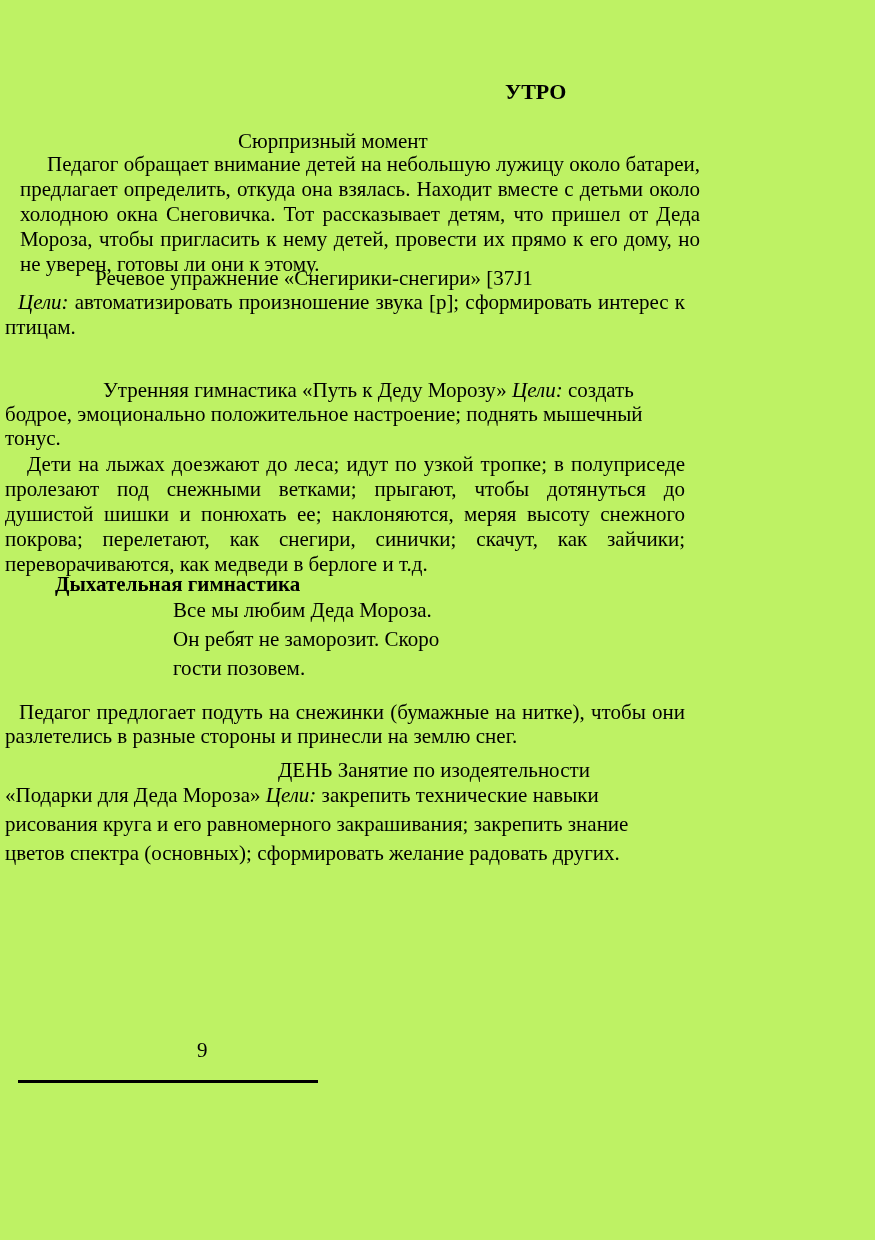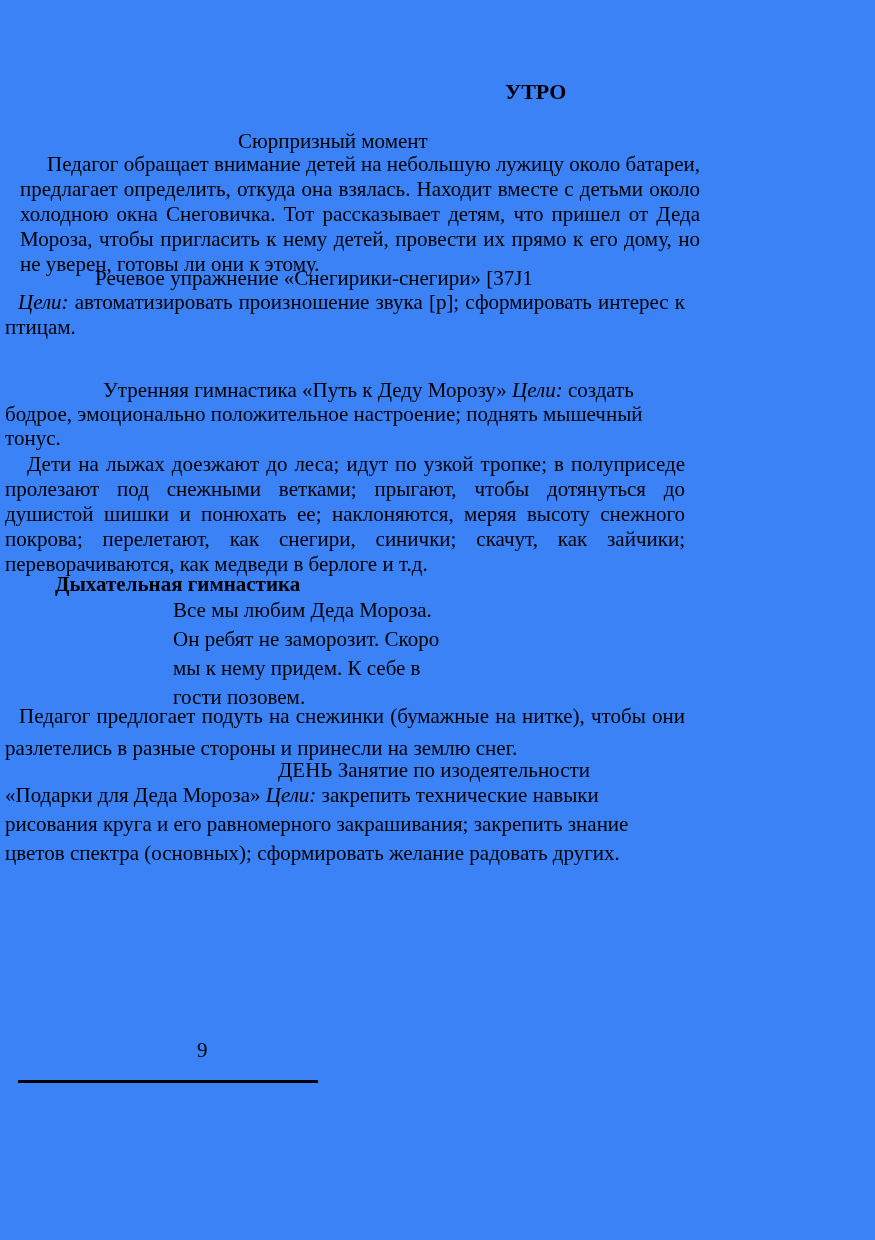--- a/index.html
+++ b/index.html
@@ -1,20 +1,20 @@
 <!DOCTYPE html>
 <html><head>
 <meta charset="utf-8">
 <style>
   html, body { margin: 0; padding: 0; background: #e8e8e8; }
   .page {
     position: relative;
     width: 875px;
     height: 1240px;
-    background: #3b82f6;
+    background: #bef264;
     color: #000000;
     font-family: "Liberation Serif", "DejaVu Serif", serif;
     font-size: 21px;
     line-height: 25px;
     overflow: hidden;
   }
   .abs { position: absolute; }
   .b { font-weight: normal; }
   .i { font-style: italic; }
   .just { text-align: justify; }
@@ -22,21 +22,21 @@
   .h-surprise { left: 238px; top: 113px; font-weight: normal; margin-top: 16px; }
   .para-intro { left: 20px; top: 140px; width: 680px; text-indent: 27px; margin-top: 12px; }
   .h-speech { left: 95px; top: 266px; }
   .para-speech-goals { left: 5px; top: 290px; width: 680px; text-indent: 13px; }
   .para-snegovichok { left: 5px; top: 339px; width: 680px; text-indent: 16px; }
   .para-gym { left: 5px; top: 378px; width: 680px; text-indent: 98px; line-height: 24px; }
   .para-deti { left: 5px; top: 452px; width: 680px; text-indent: 22px; }
   .h-breath { left: 55px; top: 572px; font-weight: bold; }
   .verse { left: 173px; top: 596px; line-height: 29px; }
   .verse span { display: block; }
-  .para-blow { left: 5px; top: 700px; width: 680px; text-indent: 14px; line-height: 32px; }
+  .para-blow { left: 5px; top: 700px; width: 680px; text-indent: 14px; line-height: 24px; }
   .line-day { left: 278px; top: 758px; }
   .para-gifts { left: 5px; top: 781px; width: 680px; line-height: 29px; }
   .page-num { left: 197px; top: 1038px; }
   .foot-rule { left: 18px; top: 1080px; width: 300px; height: 3px; background: #000; }
   .footnote { left: 8px; top: 1096px; width: 612px; font-size: 15px; line-height: 20px; text-indent: 42px; }
 </style>
 </head>
 <body>
 
 <div class="page">
@@ -60,21 +60,20 @@
     <span class="b">Утренняя гимнастика «Путь к Деду Морозу» </span><span class="i">Цели:</span><span> создать бодрое, эмоционально положительное настроение; поднять мышечный тонус.</span>
   </div>
 
   <div class="abs para-deti just">Дети на лыжах доезжают до леса; идут по узкой тропке; в полуприседе пролезают под снежными ветками; прыгают, чтобы дотянуться до душистой шишки и понюхать ее; наклоняются, меряя высоту снежного покрова; перелетают, как снегири, синички; скачут, как зайчики; переворачиваются, как медведи в берлоге и т.д.</div>
 
   <div class="abs h-breath">Дыхательная гимнастика</div>
 
   <div class="abs verse">
     <span>Все мы любим Деда Мороза.</span>
     <span>Он ребят не заморозит. Скоро</span>
-    <span>мы к нему придем. К себе в</span>
     <span>гости позовем.</span>
   </div>
 
   <div class="abs para-blow just">Педагог предлогает подуть на снежинки (бумажные на нитке), чтобы они разлетелись в разные стороны и принесли на землю снег.</div>
 
   <div class="abs line-day">
     <span>ДЕНЬ </span><span class="b">Занятие по изодеятельности</span>
   </div>
 
   <div class="abs para-gifts">

